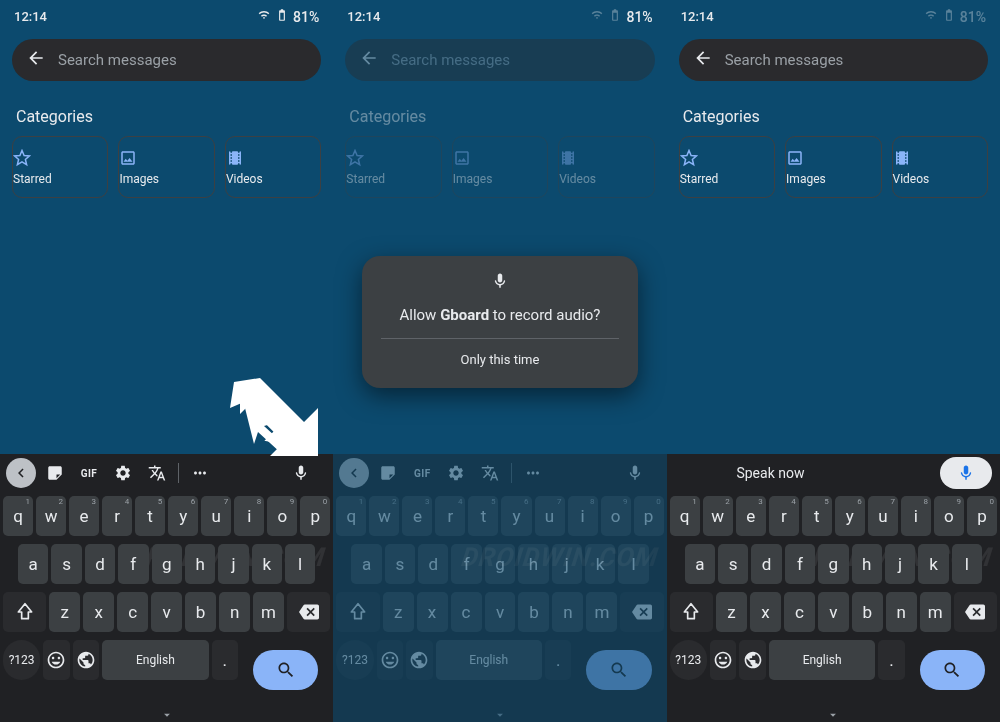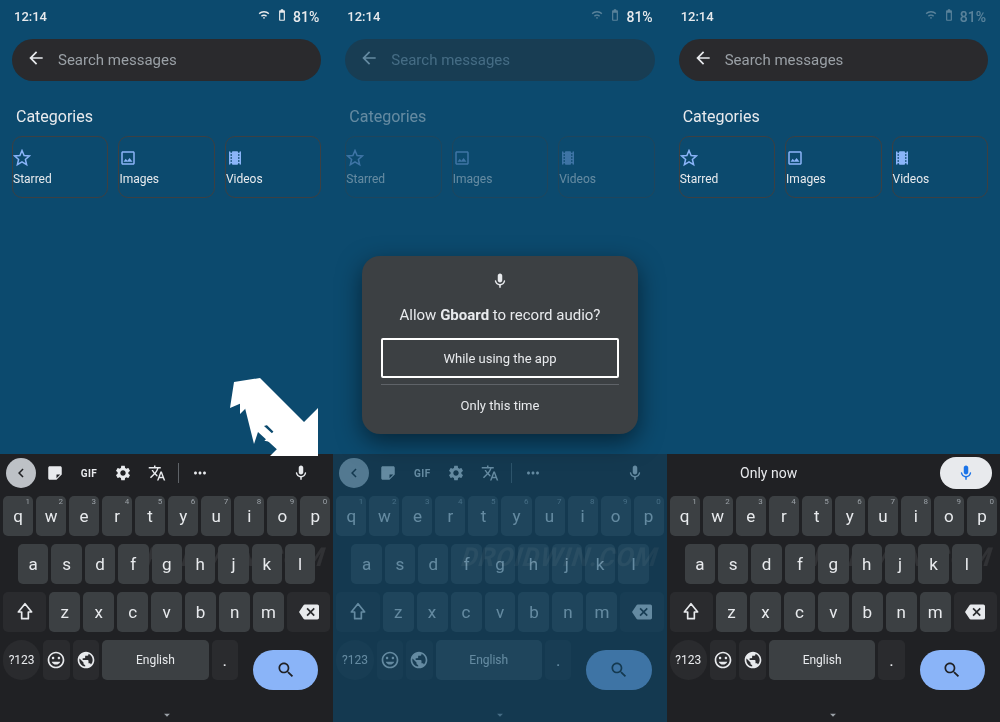--- a/index.html
+++ b/index.html
@@ -332,21 +332,20 @@
     </div>
   </div>
 
   <div class="dialog">
     <span><svg viewBox="0 0 24 24">
           <use href="#i-mic"></use>
         </svg></span>
     <div class="dialog-title">
       <span>Allow </span><b>Gboard</b><span> to record audio?</span>
     </div>
-    <div class="dlg-btn hl">While using the app</div>
     <div class="dlg-btn">Only this time</div>
   </div>
 
   <div class="watermark">DROIDWIN.COM</div>
 
   <div class="kbd-area" style="opacity:.4">
     <div class="tool-row">
       <div class="tool chev">
           <svg viewBox="0 0 24 24">
             <use href="#i-chev"></use>
@@ -490,21 +489,21 @@
           </svg>
           <span>Videos</span>
         </div>
     </div>
   </div>
 
   <div class="watermark">DROIDWIN.COM</div>
 
   <div class="kbd-area">
     <div class="speak-row">
-      <span>Only now</span>
+      <span>Speak now</span>
       <div class="mic-btn on">
           <svg viewBox="0 0 24 24">
             <use href="#i-mic"></use>
           </svg>
         </div>
     </div>
     <div class="krow">
         <div class="key">q<span class="hint">1</span></div>
         <div class="key">w<span class="hint">2</span></div>
         <div class="key">e<span class="hint">3</span></div>

